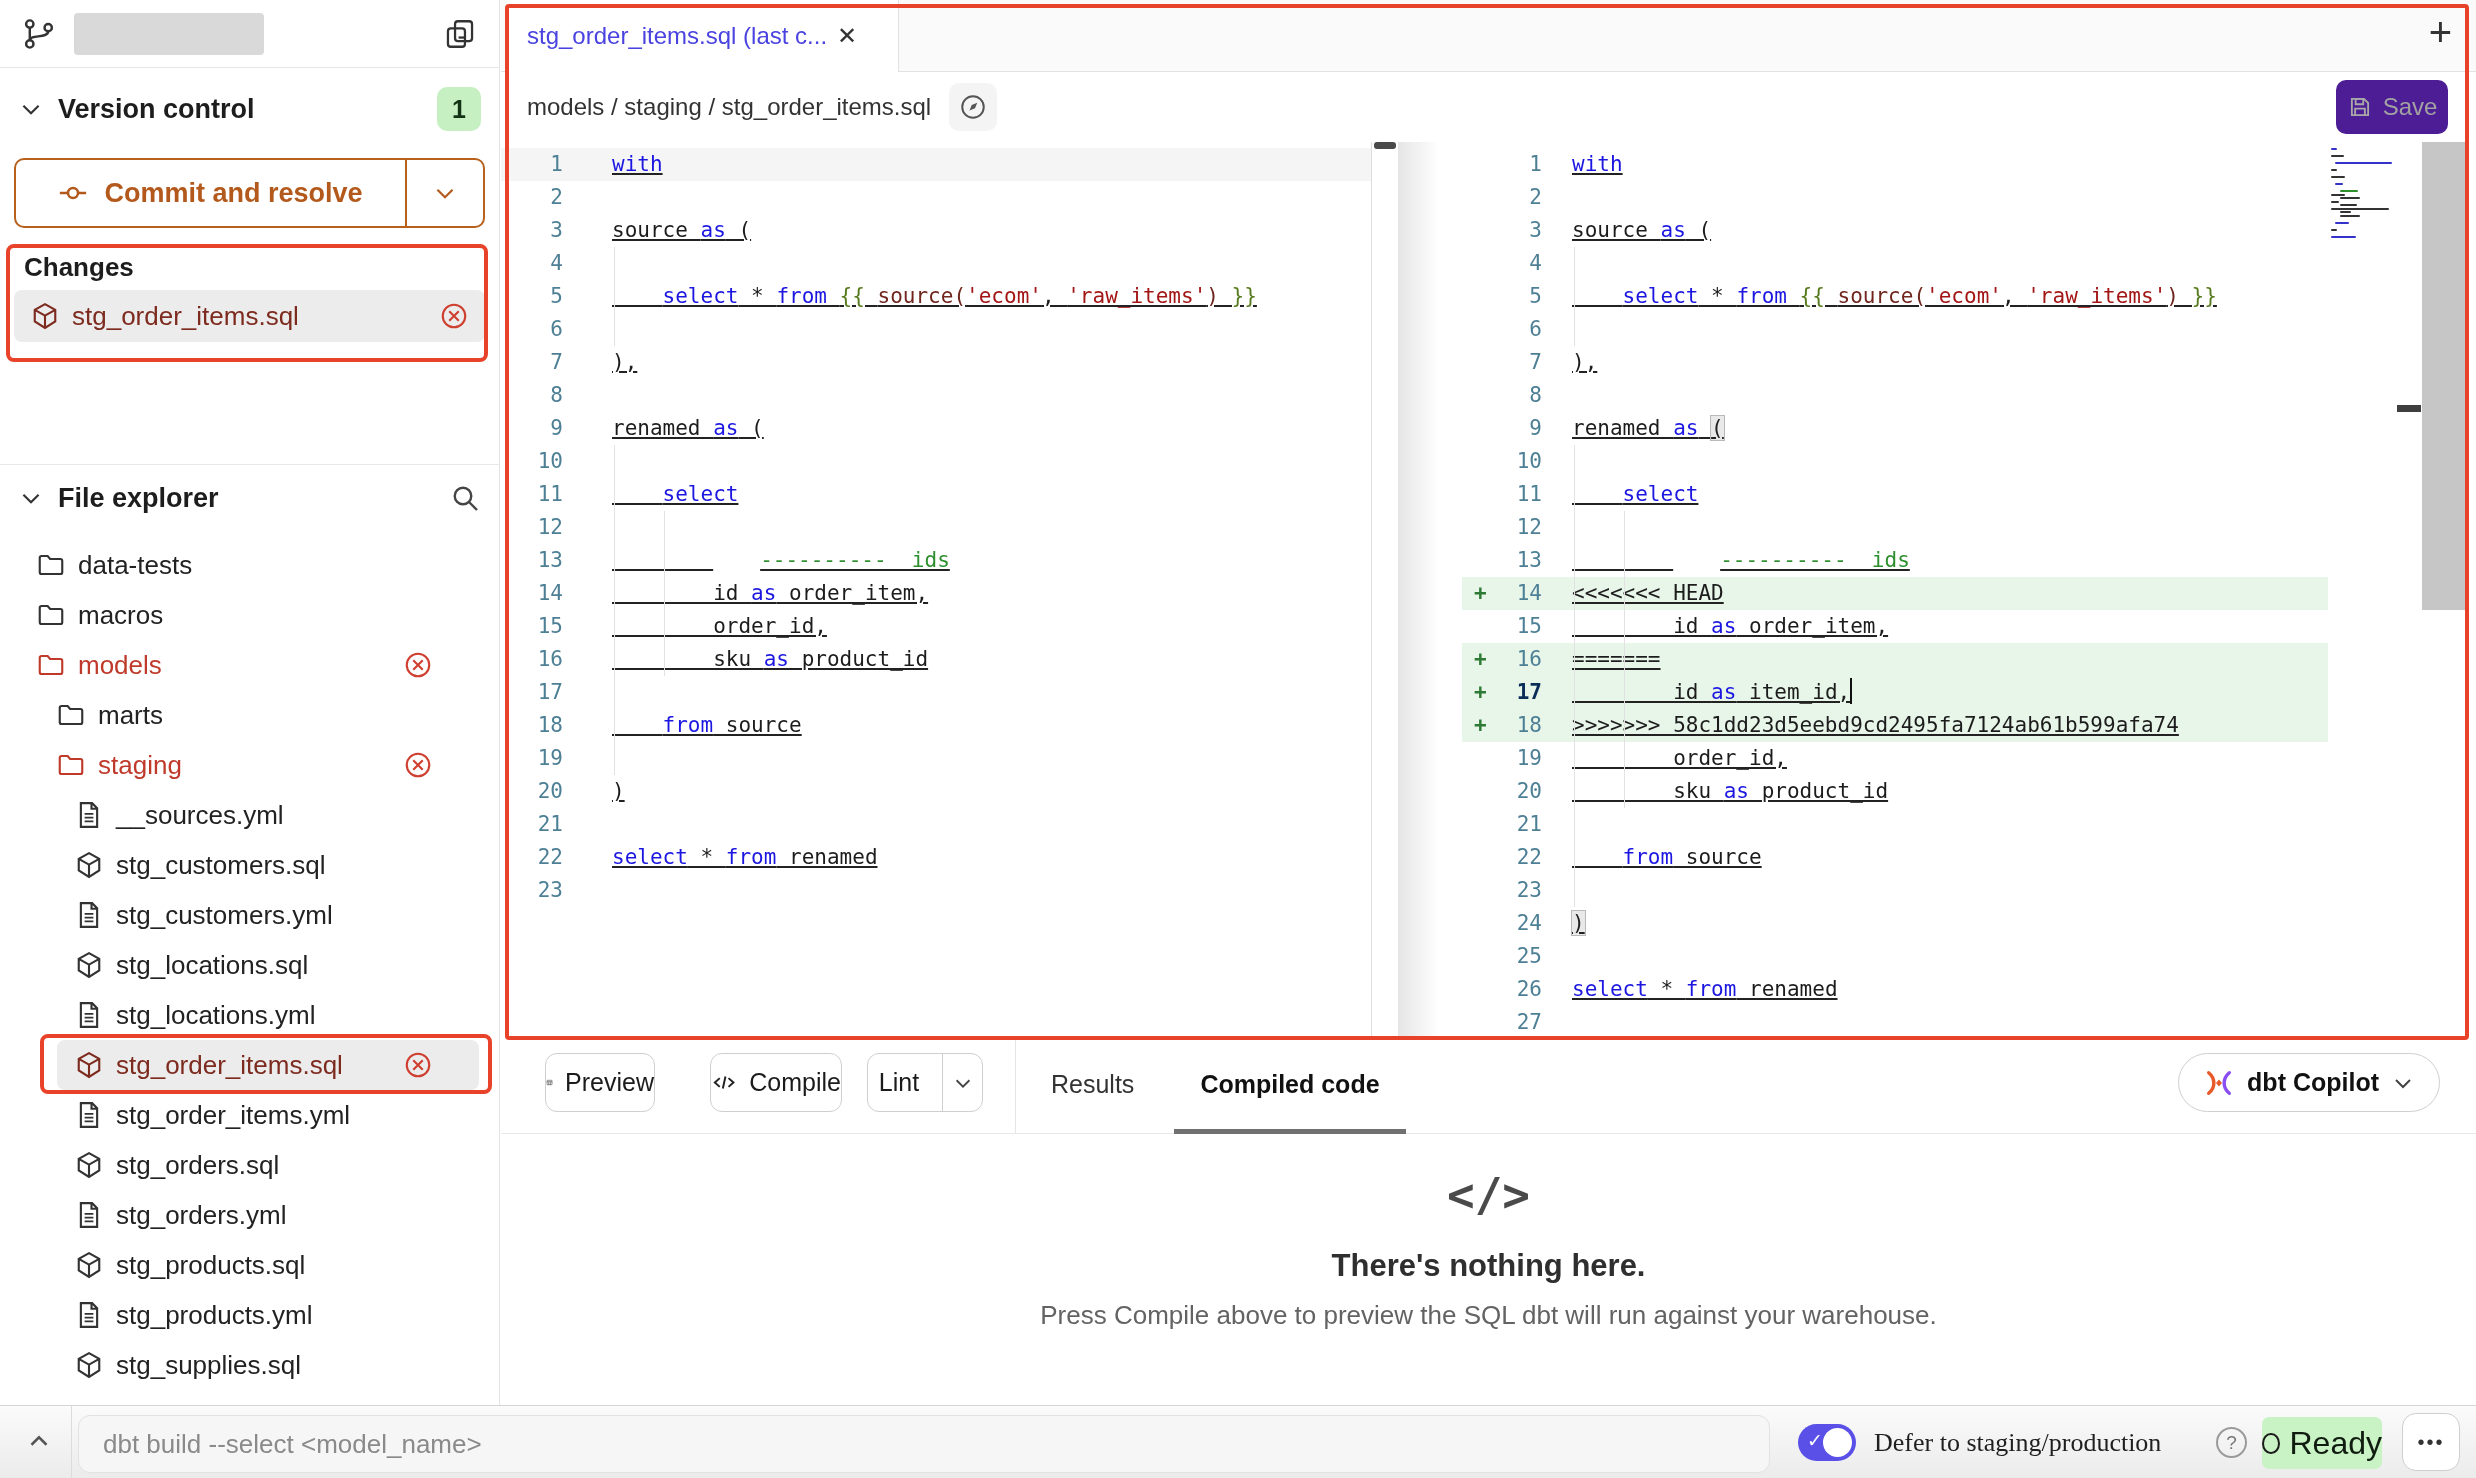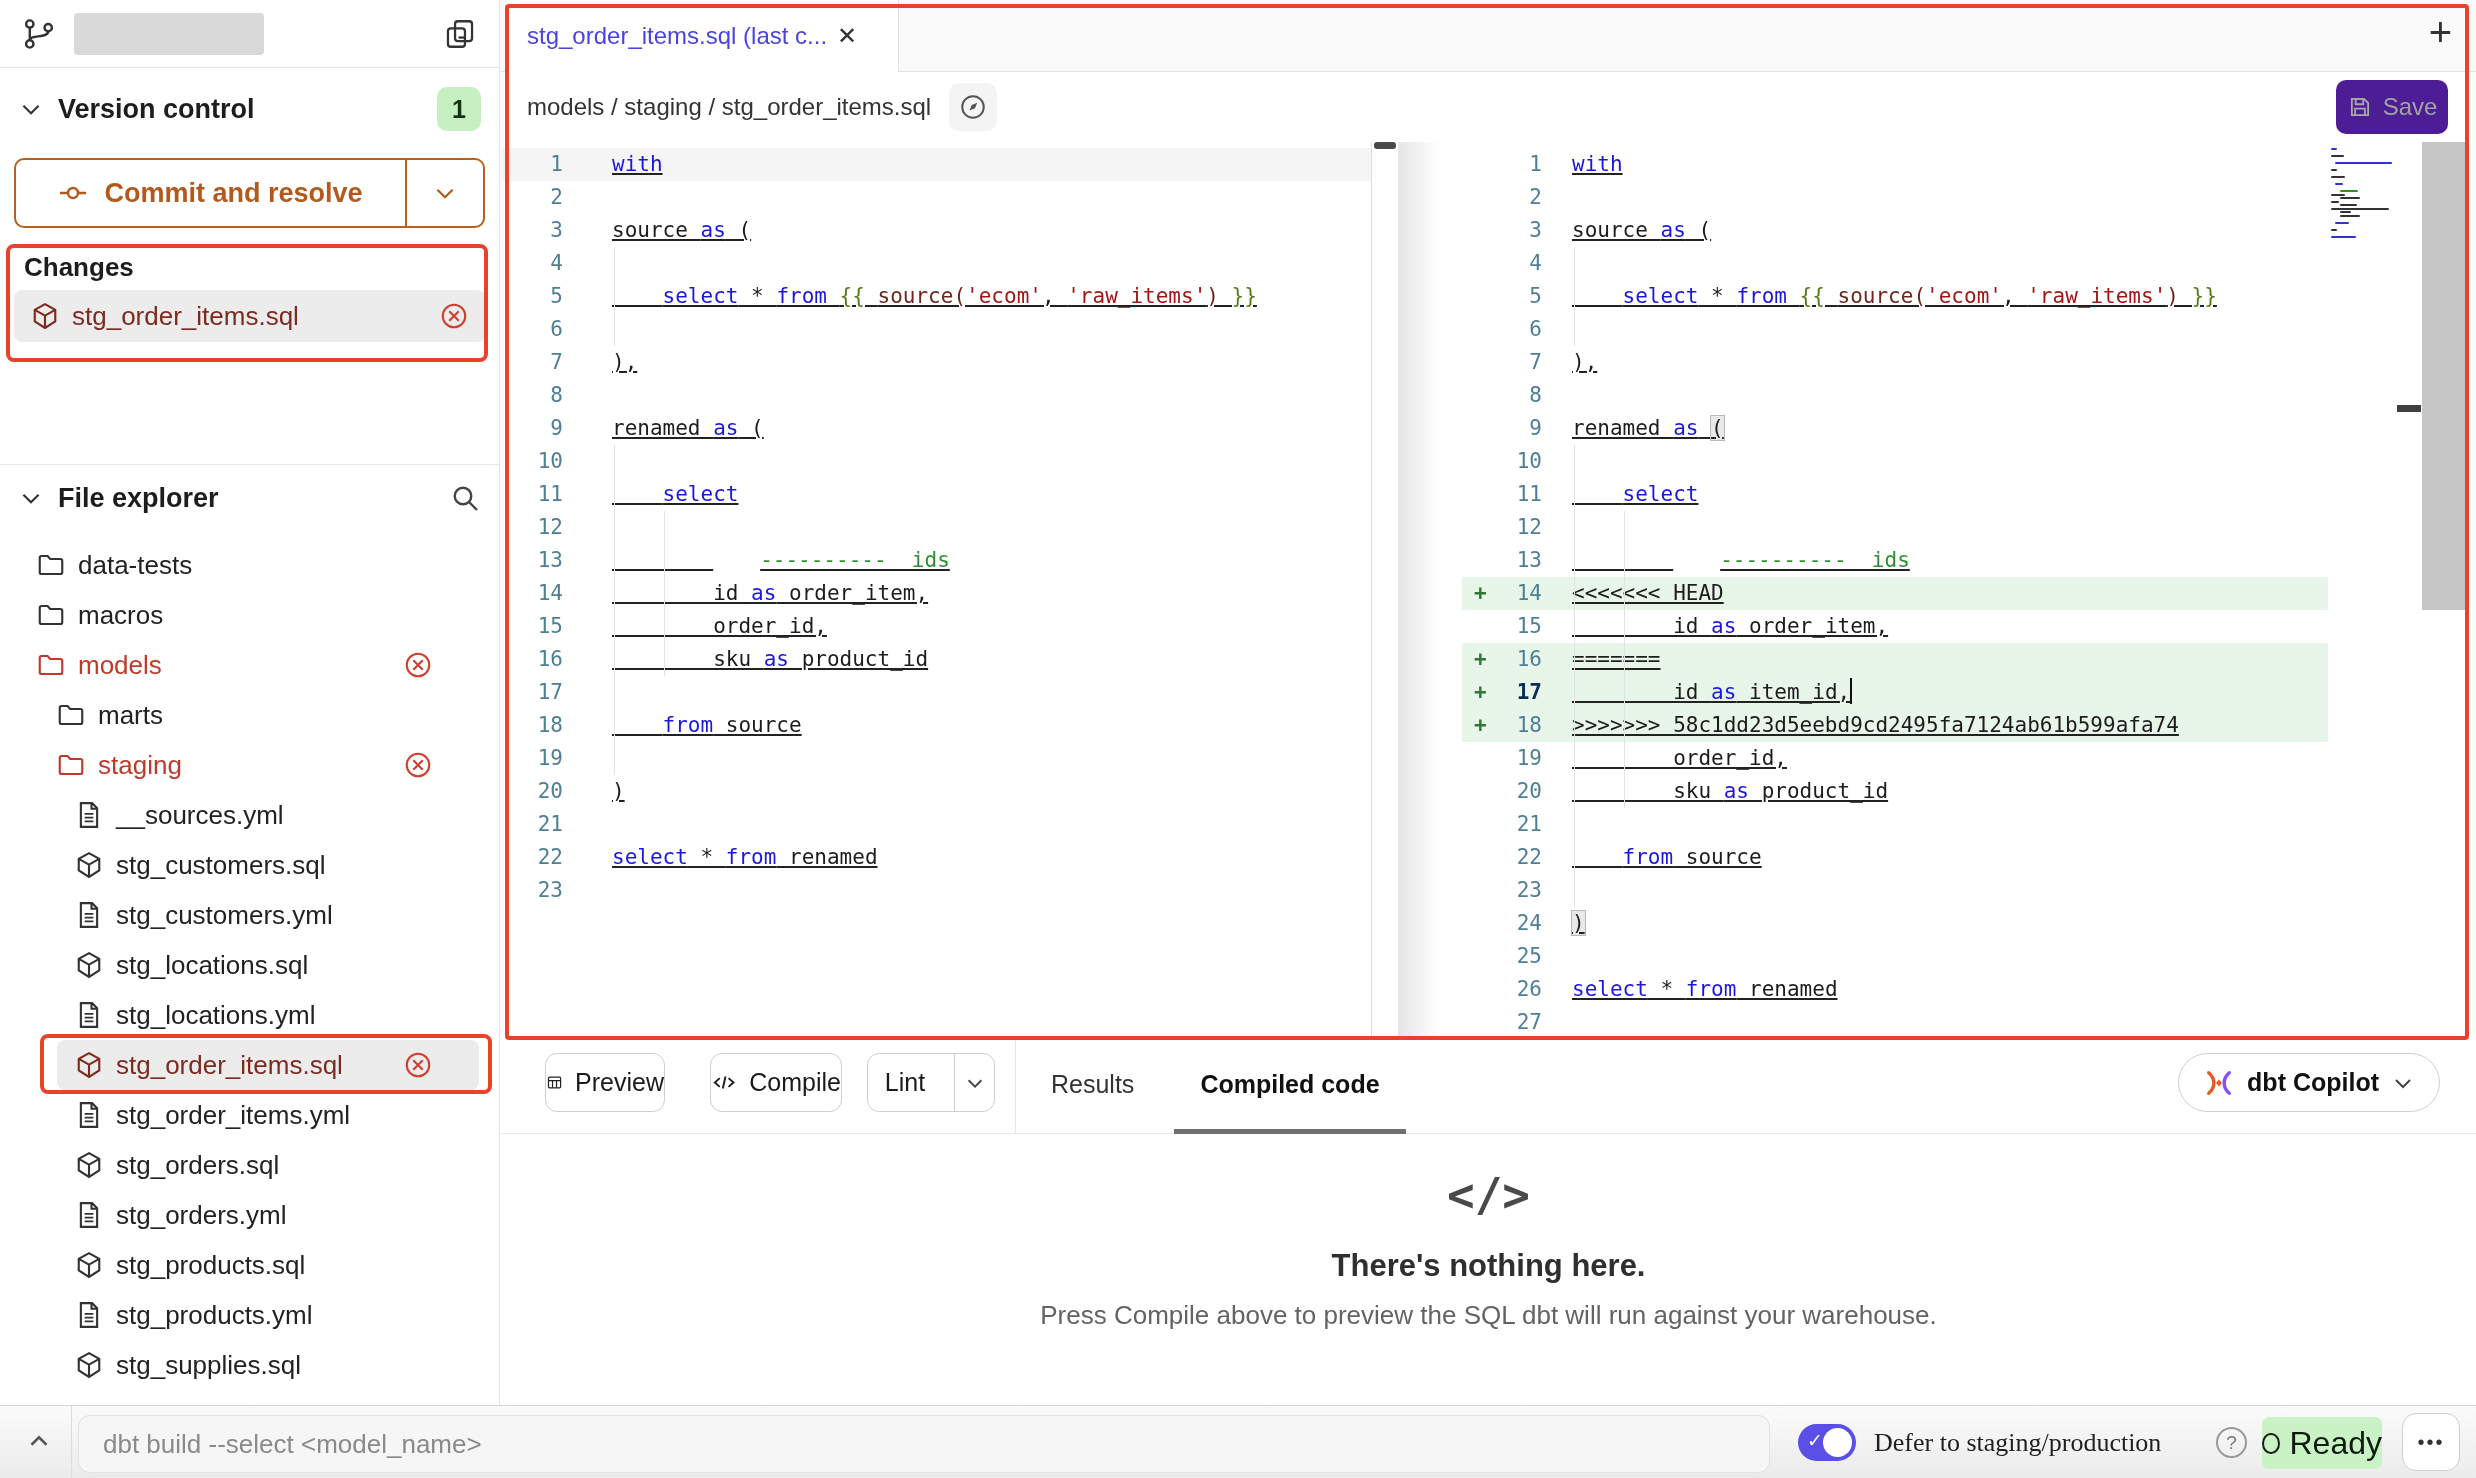--- a/index.html
+++ b/index.html
@@ -84,23 +84,23 @@
   #pane-right .g2 { left:112px; top:303px; height:462px; }
   #pane-right .g3 { left:162px; top:369px; height:297px; }
   #minimap { position:absolute; left:869px; top:6px; width:62px; }
   #minimap .mrow { border-radius:1px; }
   #vscroll { position:absolute; left:960px; top:0; width:43px; height:468px; background:#c6c6c6; }
   #split-dash { position:absolute; left:935px; top:263px; width:24px; height:7px; background:#3f3f3f; }
 
   
   #toolbar { position:absolute; left:0; top:1040px; width:100%; height:94px; background:#fff; border-bottom:1px solid #e8e8e8; }
   .tbtn { position:absolute; top:13px; height:59px; background:#fff; border:1px solid #cfcfcf; border-radius:12px; display:flex; align-items:center; justify-content:center; gap:12px; font-size:25px; font-weight:500; color:#1b1b1b; cursor:pointer; }
-  #btn-preview { left:44px; width:120px; }
+  #btn-preview { left:44px; width:110px; }
   #btn-compile { left:209px; width:132px; }
-  #btn-lint { left:366px; width:128px; padding:0; }
+  #btn-lint { left:366px; width:116px; padding:0; }
   #btn-lint .lint-main { flex:1; display:flex; align-items:center; justify-content:center; height:100%; }
   #btn-lint .lint-caret { width:40px; height:100%; border-left:1px solid #cfcfcf; display:flex; align-items:center; justify-content:center; }
   .tb-sep { position:absolute; left:514px; top:0; width:1px; height:94px; background:#e5e5e5; }
   .result-tabs { position:absolute; left:524px; top:0; height:94px; display:flex; gap:14px; }
   .rtab { height:100%; display:flex; align-items:center; padding:0 26px; font-size:25px; color:#333; border-bottom:5px solid transparent; cursor:pointer; }
   .rtab.active { font-weight:600; color:#111; border-bottom-color:#707070; }
   .copilot-btn { position:absolute; right:36px; top:13px; height:59px; border:1px solid #cfcfcf; border-radius:30px; background:#fff; display:flex; align-items:center; gap:12px; padding:0 24px; font-size:25px; font-weight:600; color:#111; cursor:pointer; }
 
   
   #empty { position:absolute; left:0; top:1168px; width:100%; text-align:center; }

